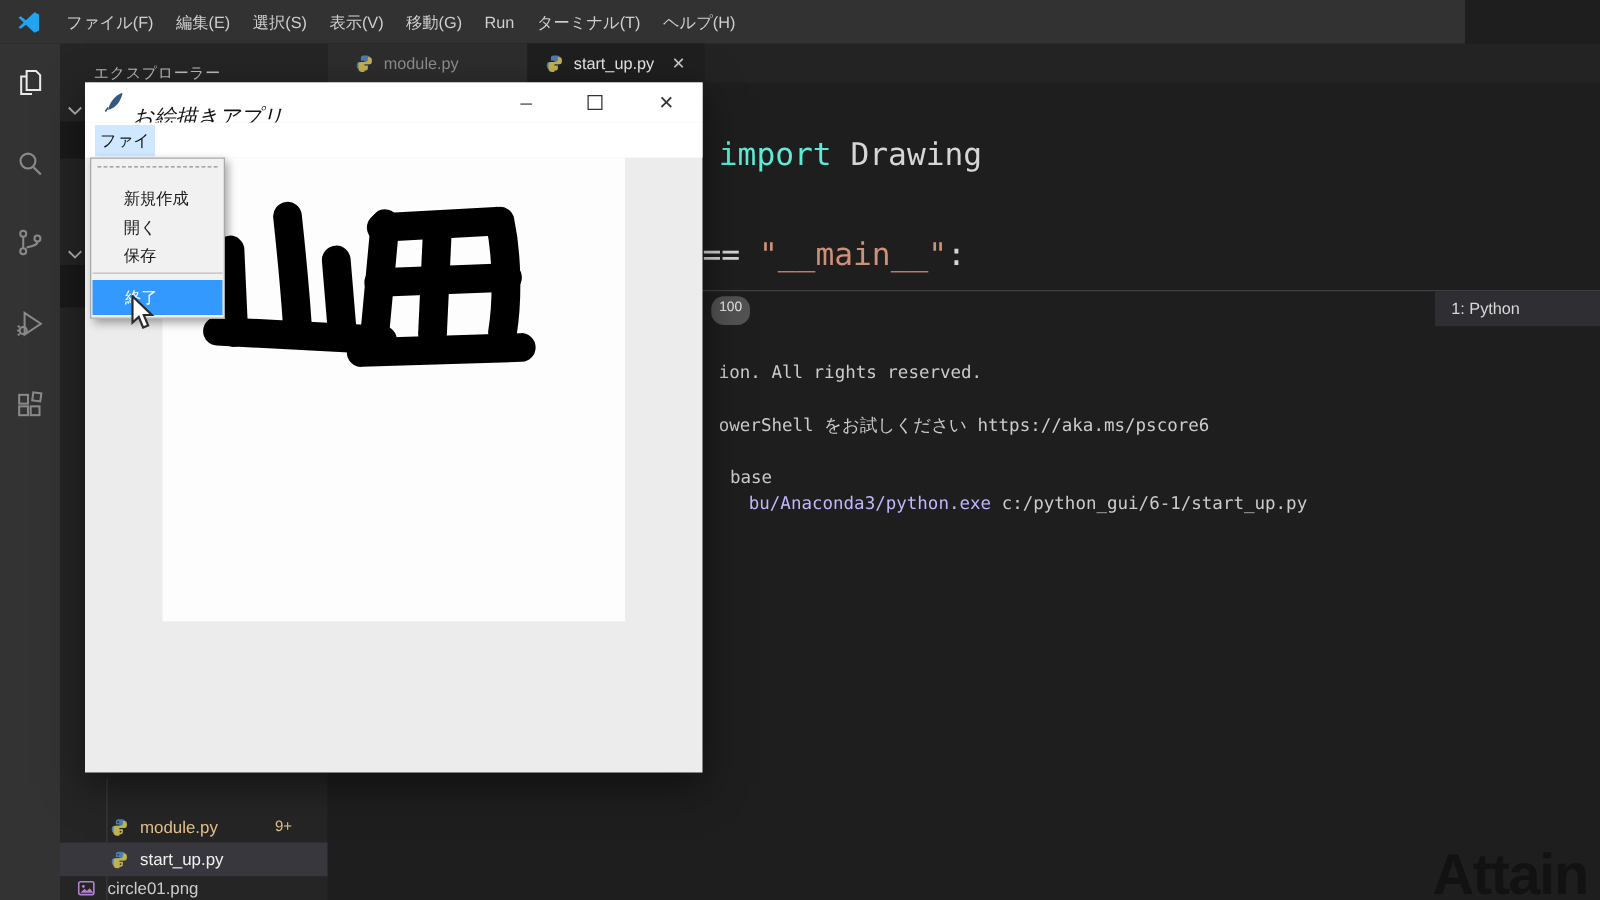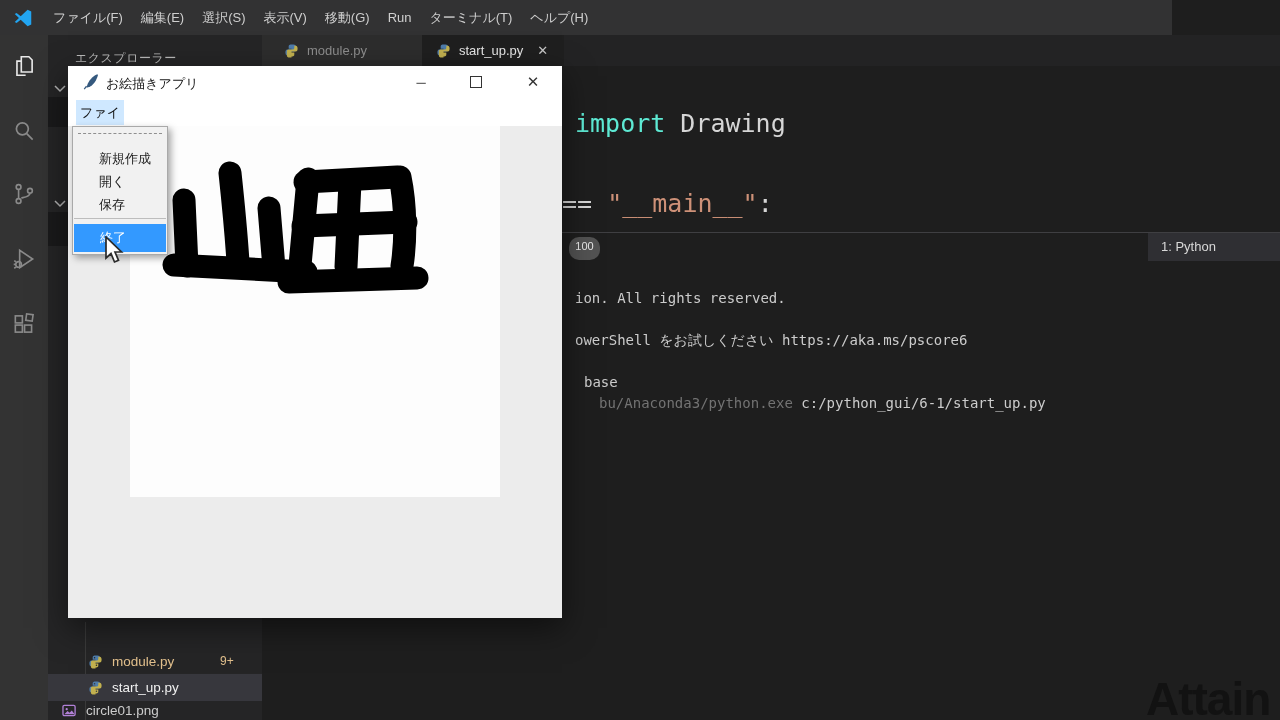--- a/index.html
+++ b/index.html
@@ -44,43 +44,43 @@
   .kw { color:#5eead4; } .str { color:#ce9178; } .plain { color:#d6d6d6; }
 
   
   .panel-border { position:absolute; left:262px; top:232px; width:1018px; height:1px; background:#3f3f42; }
   .problems-badge { position:absolute; left:569px; top:237px; min-width:31px; height:23px; background:#525252;
                     border-radius:10px; color:#e8e8e8; font-size:11px; line-height:19px; text-align:center; padding:0 4px; }
   .terminal-selector { position:absolute; left:1148px; top:233px; width:132px; height:28px; background:#2f2f33;
                        color:#d8d8d8; font-size:13px; line-height:28px; padding-left:13px; }
   .term-line { position:absolute; font-size:14px; color:#cccccc; white-space:pre;
                font-family:"DejaVu Sans Mono","Liberation Mono",monospace;margin-left:13px; }
-  .term-exe { color:#737373;padding-left:24px; }
+  .term-exe { color:#c4b5fd;padding-left:24px; }
 
   
   .watermark { position:absolute; left:1146px; top:672px; font-size:46px; font-weight:bold;
                color:#121212; letter-spacing:-1px; }
 
   
   .paint-window { position:absolute; left:68px; top:66px; width:494px; height:552px; background:#ececec;
                   box-shadow:0 10px 30px rgba(0,0,0,.5); z-index:10; }
   .pw-titlebar { position:absolute; left:0; top:0; width:494px; height:32px; background:#ffffff; }
-  .pw-title { position:absolute; left:38px; top:9px; font-size:13px; color:#111111; }
+  .pw-title { position:absolute; left:38px; top:16px; font-size:17px; color:#111111;font-style:italic; }
   .pw-feather { position:absolute; left:14px; top:7px; }
   .pw-ctl { position:absolute; top:0; width:56px; height:32px; display:flex; align-items:center; justify-content:center;
             color:#333; font-size:13px; cursor:pointer; }
   .pw-min { left:325px; } .pw-max { left:380px; } .pw-close { left:437px; font-size:15px; }
   .pw-maxbox { width:12px; height:12px; border:1.6px solid #333; }
   .pw-menubar { position:absolute; left:0; top:32px; width:494px; height:28px; background:#ffffff; }
   .pw-menu-file { position:absolute; left:8px; top:2px; width:48px; height:25px; background:#cfe8ff;
                   font-size:13px; color:#111; text-align:center; line-height:25px; cursor:pointer; }
   .pw-canvas { position:absolute; left:62px; top:60px; width:370px; height:371px; background:#fdfdfd; }
 
   
-  .dropdown { position:absolute; left:72px; top:126px; width:96px; height:129px; background:#f1f1f1;
+  .dropdown { position:absolute; left:72px; top:126px; width:108px; height:129px; background:#f1f1f1;
               border:1px solid #a9a9a9; box-shadow:3px 3px 7px rgba(0,0,0,.35); z-index:20; }
   .dd-tearoff { position:absolute; left:5px; right:5px; top:6px; border-top:1px dashed #8f8f8f; }
   .dd-item { position:absolute; left:0; right:0; height:23px; padding-left:26px; font-size:13px;
              color:#1b1b1b; line-height:23px; cursor:pointer; }
   .dd-sep { position:absolute; left:1px; right:1px; top:91px; height:1px; background:#bdbdbd; }
   .dd-exit { position:absolute; left:1px; right:1px; top:97px; height:28px; background:#3399ff;
              color:#ffffff; padding-left:26px; font-size:13px; line-height:28px; cursor:pointer; }
 
   .cursor { position:absolute; left:104px; top:236px; z-index:30; }
 </style>

